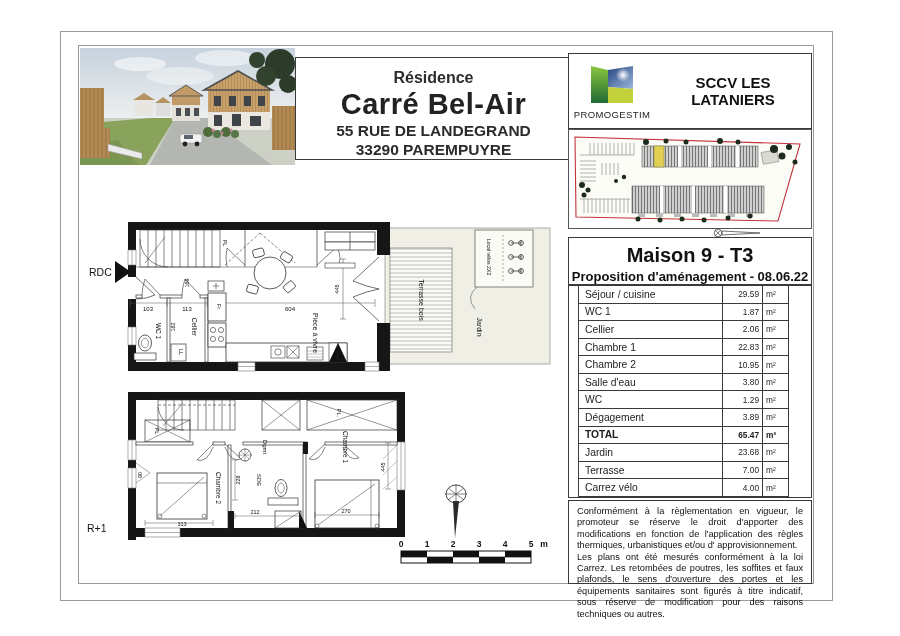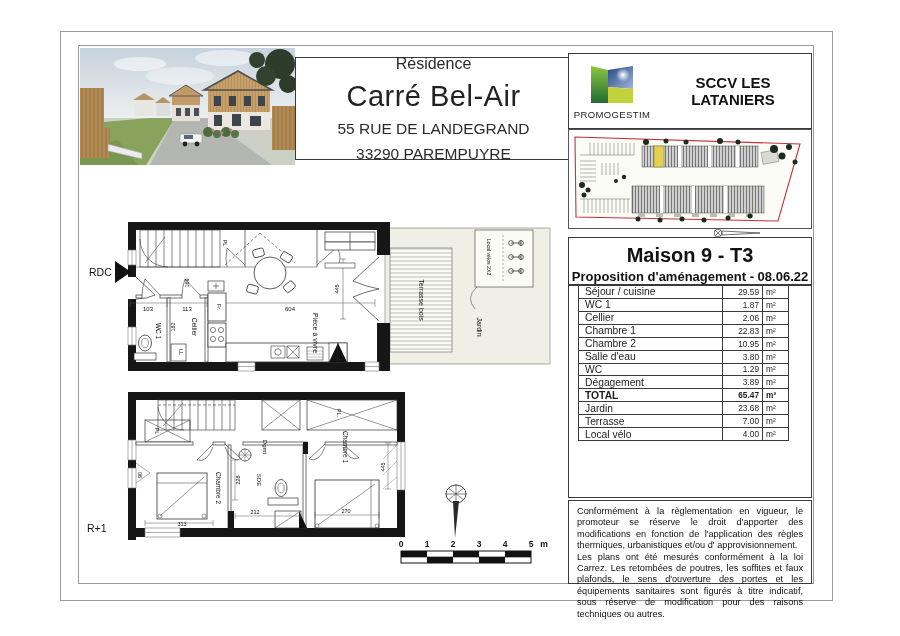--- a/index.html
+++ b/index.html
@@ -2,36 +2,36 @@
 <html><head>
 <meta charset="utf-8">
 <style>
   html,body{margin:0;padding:0;background:#fff;}
   .page{position:relative;width:900px;height:636px;background:#fff;overflow:hidden;
         font-family:"Liberation Sans",sans-serif;color:#1c1c1c;}
   .abs{position:absolute;}
   .frame{position:absolute;border:1px solid #9a9a9a;}
   .box{position:absolute;border:1.6px solid #3a3a3a;background:#fff;box-sizing:border-box;}
   
-  .title-block{text-align:center;display:flex;flex-direction:column;justify-content:center;gap:7px;}
+  .title-block{text-align:center;display:flex;flex-direction:column;justify-content:flex-end;gap:1px;font-weight:bold;}
   .tb-residence{font-size:16px;color:#2b2b2b;}
   .tb-name{font-size:29px;color:#222;letter-spacing:.5px;}
   .tb-addr{font-size:15.5px;color:#2b2b2b;}
   
   .dev-box{display:flex;align-items:center;}
   .dev-left{width:86px;text-align:center;padding-top:4px;}
   .dev-logo-text{font-size:9.5px;letter-spacing:.4px;color:#222;margin-top:1px;}
   .dev-owner{flex:1;text-align:center;font-weight:bold;font-size:15px;color:#111;}
   
   .unit-box{text-align:center;display:flex;flex-direction:column;justify-content:flex-end;}
   .unit-title{font-size:20px;font-weight:bold;color:#111;}
   .unit-sub{font-size:13px;font-weight:bold;color:#111;margin-top:2px;}
   
   .table-wrap{position:absolute;left:568px;top:285px;width:244px;height:213px;border:1.6px solid #3a3a3a;box-sizing:border-box;background:#fff;}
-  .areas-table{position:absolute;left:9px;top:-1px;width:211px;height:156px;border:1px solid #3a3a3a;box-sizing:border-box;display:flex;flex-direction:column;}
+  .areas-table{position:absolute;left:9px;top:-1px;width:211px;height:212px;border:1px solid #3a3a3a;box-sizing:border-box;display:flex;flex-direction:column;}
   .arow{flex:1;display:flex;align-items:stretch;border-bottom:1px solid #3a3a3a;font-size:10.3px;}
   .arow:last-child{border-bottom:none;}
   .alabel{flex:1;display:flex;align-items:center;padding-left:6px;}
   .avalue{width:36px;border-left:1px solid #3a3a3a;display:flex;align-items:center;justify-content:flex-end;padding-right:3px;font-size:8.3px;}
   .aunit{width:22px;border-left:1px solid #3a3a3a;display:flex;align-items:center;padding-left:3px;font-size:8.3px;}
   .arow.total .alabel,.arow.total .avalue,.arow.total .aunit{font-weight:bold;}
   
   .legal-box{padding:5px 8px;box-sizing:border-box;}
   .legal-box p{margin:0;font-size:9.2px;line-height:1.24;text-align:justify;color:#101010;}
   svg text{font-family:"Liberation Sans",sans-serif;fill:#111;}
@@ -267,21 +267,21 @@
           <div class="alabel">Jardin</div>
           <div class="avalue">23.68</div>
           <div class="aunit">m²</div>
         </div>
       <div class="arow">
           <div class="alabel">Terrasse</div>
           <div class="avalue">7.00</div>
           <div class="aunit">m²</div>
         </div>
       <div class="arow">
-          <div class="alabel">Local vélo</div>
+          <div class="alabel">Carrez vélo</div>
           <div class="avalue">4.00</div>
           <div class="aunit">m²</div>
         </div>
     </div>
   </div>
 
   <div class="box legal-box" style="left:568px;top:500px;width:244px;height:84px;">
     <p>Conformément à la règlementation en vigueur, le promoteur se réserve le droit d'apporter des modifications en fonction de l'application des règles thermiques, urbanistiques et/ou d' approvisionnement.</p>
     <p>Les plans ont été mesurés conformément à la loi Carrez. Les retombées de poutres, les soffites et faux plafonds, le sens d'ouverture des portes et les équipements sanitaires sont figurés à titre indicatif, sous réserve de modification pour des raisons techniques ou autres.</p>
   </div>

